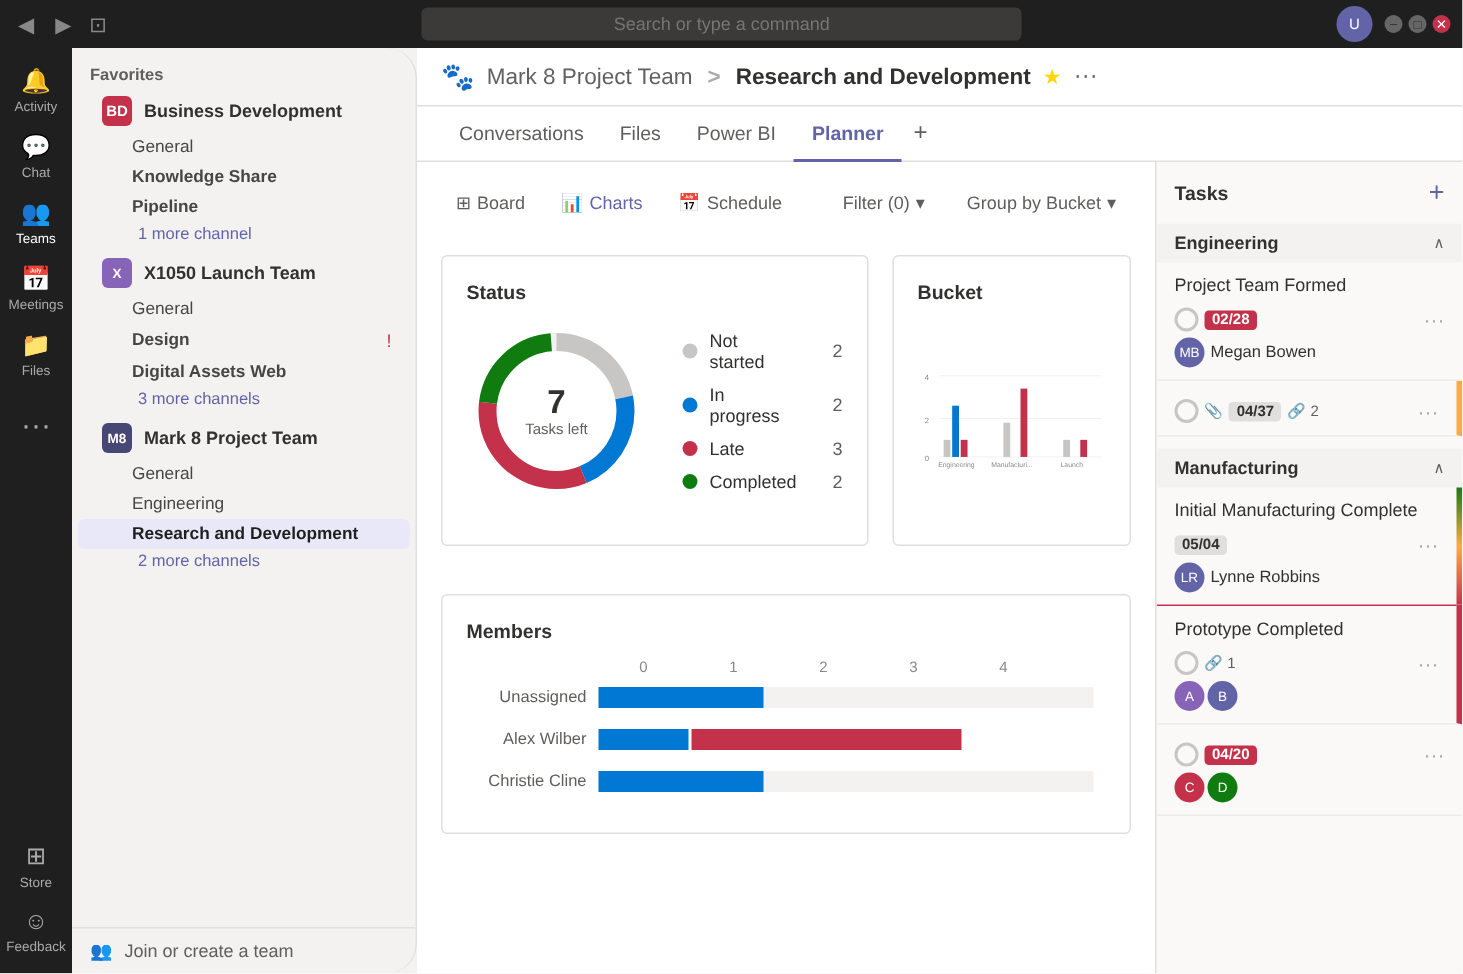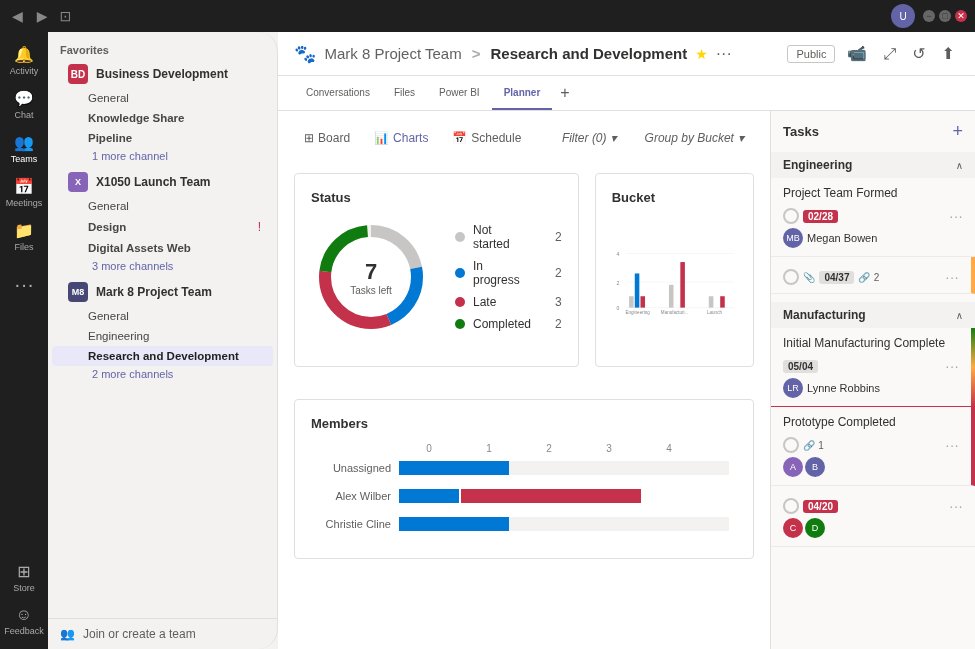--- a/index.html
+++ b/index.html
@@ -57,26 +57,26 @@
     .channel-breadcrumb .separator { color: #aaa; }
     .channel-icon { font-size: 18px; }
     .channel-star { color: #ffd700; font-size: 14px; }
     .channel-ellipsis { color: #605e5c; cursor: pointer; font-size: 16px; }
     .channel-header-right { display: flex; align-items: center; gap: 8px; }
     .public-badge { font-size: 11px; color: #605e5c; border: 1px solid #c8c6c4; padding: 2px 8px; border-radius: 3px; }
     .header-action-btn { background: none; border: none; cursor: pointer; color: #605e5c; font-size: 16px; padding: 4px; border-radius: 4px; }
 
     
     .tab-bar { display: flex; align-items: center; padding: 0 16px; border-bottom: 1px solid #e1dfdd; gap: 0; flex-shrink: 0; }
-    .tab { padding: 10px 12px; font-size: 10px; color: #605e5c; cursor: pointer; border-bottom: 2px solid transparent; margin-bottom: -1px; }
+    .tab { padding: 10px 12px; font-size: 13px; color: #605e5c; cursor: pointer; border-bottom: 2px solid transparent; margin-bottom: -1px; }
     .tab.active { color: #6264a7; border-bottom: 2px solid #6264a7; font-weight: 600; }
     .tab-add { padding: 8px; color: #605e5c; cursor: pointer; font-size: 16px; }
     .planner-view-btn { display: flex; align-items: center; gap: 4px; padding: 4px 10px; font-size: 12px; color: #605e5c; cursor: pointer; border-radius: 4px; border: none; background: none; }
     .planner-view-btn.active { color: #6264a7; }
-    .planner-action-btn { display: flex; align-items: flex-end; gap: 4px; padding: 4px 10px; font-size: 12px; color: #605e5c; cursor: pointer; border-radius: 4px; border: none; background: none; font-style: italic; }
+    .planner-action-btn { display: flex; align-items: flex-end; gap: 4px; padding: 4px 10px; font-size: 12px; color: #605e5c; cursor: pointer; border-radius: 4px; border: none; background: none; }
 
     
     .planner-body { display: flex; flex: 1; overflow: hidden; }
 
     
     .charts-panel { flex: 1; overflow-y: auto; padding: 16px; display: flex; flex-direction: column; gap: 16px; }
     .chart-card { background: white; border: 1px solid #e1dfdd; border-radius: 4px; padding: 16px; }
     .chart-title { font-size: 13px; font-weight: 600; color: #323130; margin-bottom: 12px; }
 
     
@@ -119,20 +119,23 @@
 <body>
 
 <div class="title-bar">
   <div class="title-bar-left">
     <div class="title-bar-nav">
       <button>◀</button>
       <button>▶</button>
     </div>
     <span style="color:#888; font-size:14px;">⊡</span>
   </div>
+  <div class="title-bar-search">
+    <input style="width: 100%; background: rgb(59, 58, 57); border: none; border-radius: 4px; color: rgb(204, 204, 204); padding: 4px 30px; font-size: 12px; outline: none; text-align: center;" placeholder="Search or type a command">
+  </div>
   <div class="title-bar-right">
     <div class="avatar-small">U</div>
     <div class="window-controls">
       <span style="background:#666;">−</span>
       <span style="background:#666;">□</span>
       <span style="background:#c4314b; color:white;">✕</span>
     </div>
   </div>
 </div>
 
@@ -246,27 +249,20 @@
     <div class="channel-header">
       <div class="channel-header-left">
         <span class="channel-icon">🐾</span>
         <div class="channel-breadcrumb">
           <span class="team-name">Mark 8 Project Team</span>
           <span class="separator" style="color:#aaa; margin:0 4px;">&gt;</span>
           <span>Research and Development</span>
         </div>
         <span class="channel-star">★</span>
         <span class="channel-ellipsis">···</span>
-      </div>
-      <div class="channel-header-right">
-        <span class="public-badge">Public</span>
-        <button class="header-action-btn">📹</button>
-        <button class="header-action-btn">⤢</button>
-        <button class="header-action-btn">↺</button>
-        <button class="header-action-btn">⬆</button>
       </div>
     </div>
 
     <div class="tab-bar">
       <div class="tab">Conversations</div>
       <div class="tab">Files</div>
       <div class="tab">Power BI</div>
       <div class="tab active">Planner</div>
       <div class="tab-add">+</div>
     </div>

